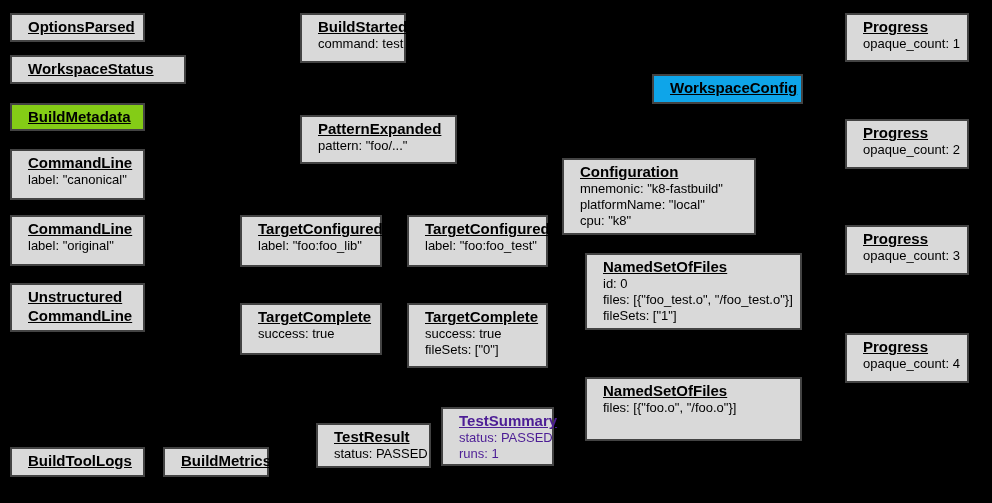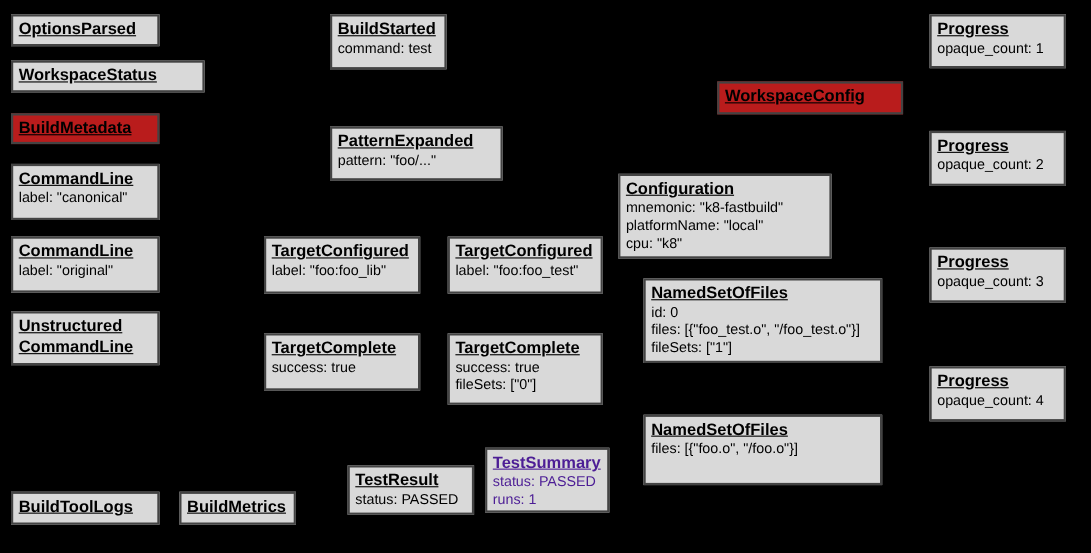--- a/index.html
+++ b/index.html
@@ -13,21 +13,21 @@
   #canvas {
     position: absolute;
     left: 0; top: 0;
     width: 992px; height: 503px;
   }
   .node {
     position: absolute;
     box-sizing: border-box;
     background: #d9d9d9;
     border: 2px solid #434343;
-    padding: 2px 5px;
+    padding: 2px 16px;
     color: #000000;
   }
   .node-title {
     font-weight: bold;
     font-size: 15px;
     line-height: 19px;
     text-decoration: underline;
     white-space: pre;
   }
   .node-field {
@@ -39,21 +39,21 @@
 </head>
 <body style="background: rgb(0, 0, 0);">
 
 <div id="canvas">
     <div class="node" style="left: 10px; top: 13px; width: 135px; min-height: 29px; background: rgb(217, 217, 217); border-color: rgb(67, 67, 67); color: rgb(0, 0, 0);">
       <div class="node-title">OptionsParsed</div>
     </div>
     <div class="node" style="left: 10px; top: 55px; width: 176px; min-height: 29px; background: rgb(217, 217, 217); border-color: rgb(67, 67, 67); color: rgb(0, 0, 0);">
       <div class="node-title">WorkspaceStatus</div>
     </div>
-    <div class="node" style="left: 10px; top: 103px; width: 135px; min-height: 28px; background: #b91c1c; border-color: rgb(67, 67, 67); color: rgb(0, 0, 0);">
+    <div class="node" style="left: 10px; top: 103px; width: 135px; min-height: 28px; background: #84cc16; border-color: rgb(67, 67, 67); color: rgb(0, 0, 0); text-decoration: underline;">
       <div class="node-title">BuildMetadata</div>
     </div>
     <div class="node" style="left: 10px; top: 149px; width: 135px; min-height: 51px; background: rgb(217, 217, 217); border-color: rgb(67, 67, 67); color: rgb(0, 0, 0);">
       <div class="node-title">CommandLine</div>
       <div class="node-field">label: "canonical"</div>
     </div>
     <div class="node" style="left: 10px; top: 215px; width: 135px; min-height: 51px; background: rgb(217, 217, 217); border-color: rgb(67, 67, 67); color: rgb(0, 0, 0);">
       <div class="node-title">CommandLine</div>
       <div class="node-field">label: "original"</div>
     </div>
@@ -94,21 +94,21 @@
     </div>
     <div class="node" style="left: 316px; top: 423px; width: 115px; min-height: 45px; background: rgb(217, 217, 217); border-color: rgb(67, 67, 67); color: rgb(0, 0, 0);">
       <div class="node-title">TestResult</div>
       <div class="node-field">status: PASSED</div>
     </div>
     <div class="node" style="left: 441px; top: 407px; width: 113px; min-height: 57px; background: rgb(217, 217, 217); border-color: rgb(67, 67, 67); color: #4c1d95;">
       <div class="node-title">TestSummary</div>
       <div class="node-field">status: PASSED</div>
       <div class="node-field">runs: 1</div>
     </div>
-    <div class="node" style="left: 652px; top: 74px; width: 169px; min-height: 30px; background: #b91c1c; border-color: rgb(67, 67, 67); color: rgb(0, 0, 0);">
+    <div class="node" style="left: 652px; top: 74px; width: 151px; min-height: 30px; background: #0ea5e9; border-color: rgb(67, 67, 67); color: rgb(0, 0, 0);">
       <div class="node-title">WorkspaceConfig</div>
     </div>
     <div class="node" style="left: 562px; top: 158px; width: 194px; min-height: 77px; background: rgb(217, 217, 217); border-color: rgb(67, 67, 67); color: rgb(0, 0, 0);">
       <div class="node-title">Configuration</div>
       <div class="node-field">mnemonic: "k8-fastbuild"</div>
       <div class="node-field">platformName: "local"</div>
       <div class="node-field">cpu: "k8"</div>
     </div>
     <div class="node" style="left: 585px; top: 253px; width: 217px; min-height: 77px; background: rgb(217, 217, 217); border-color: rgb(67, 67, 67); color: rgb(0, 0, 0);">
       <div class="node-title">NamedSetOfFiles</div>

